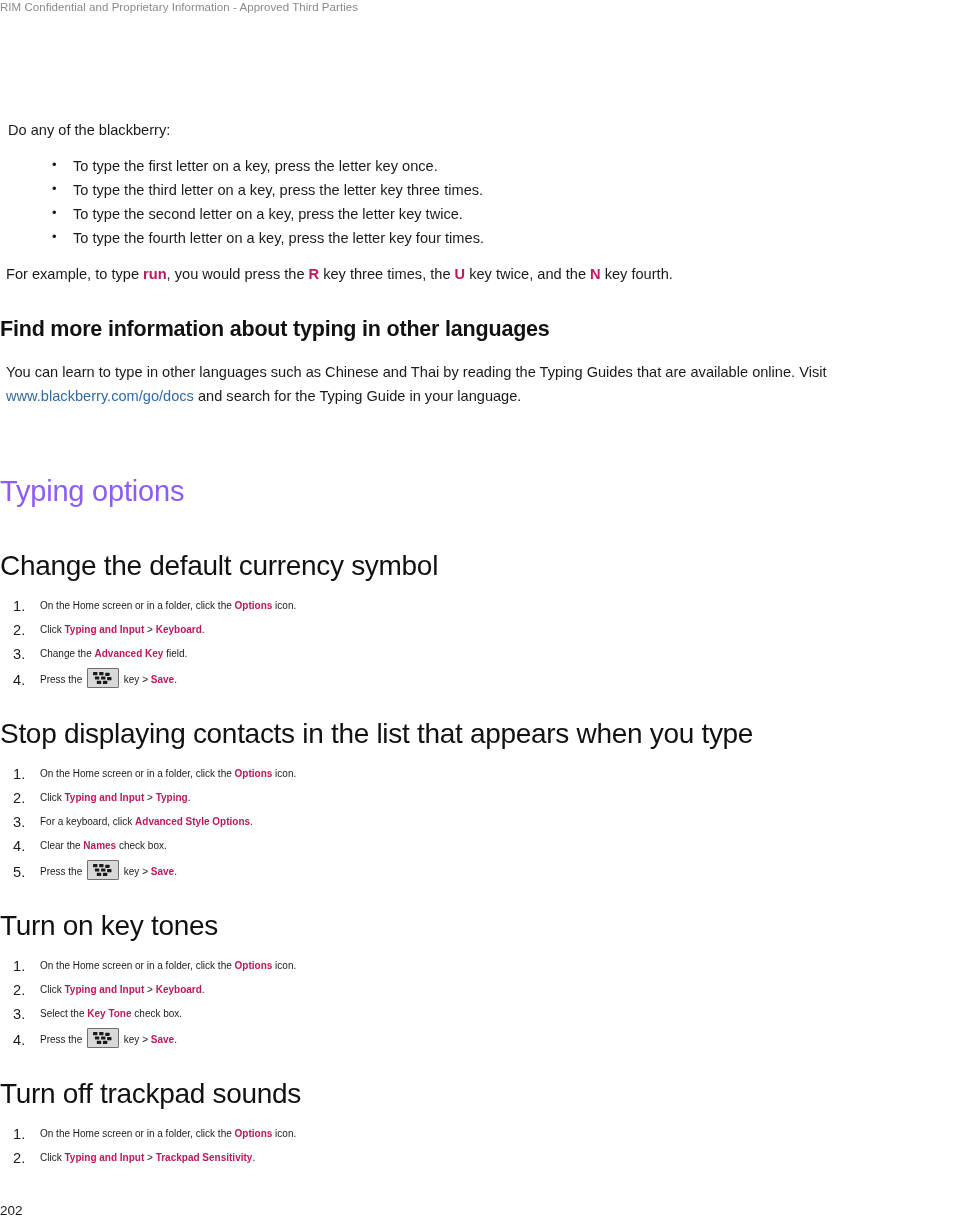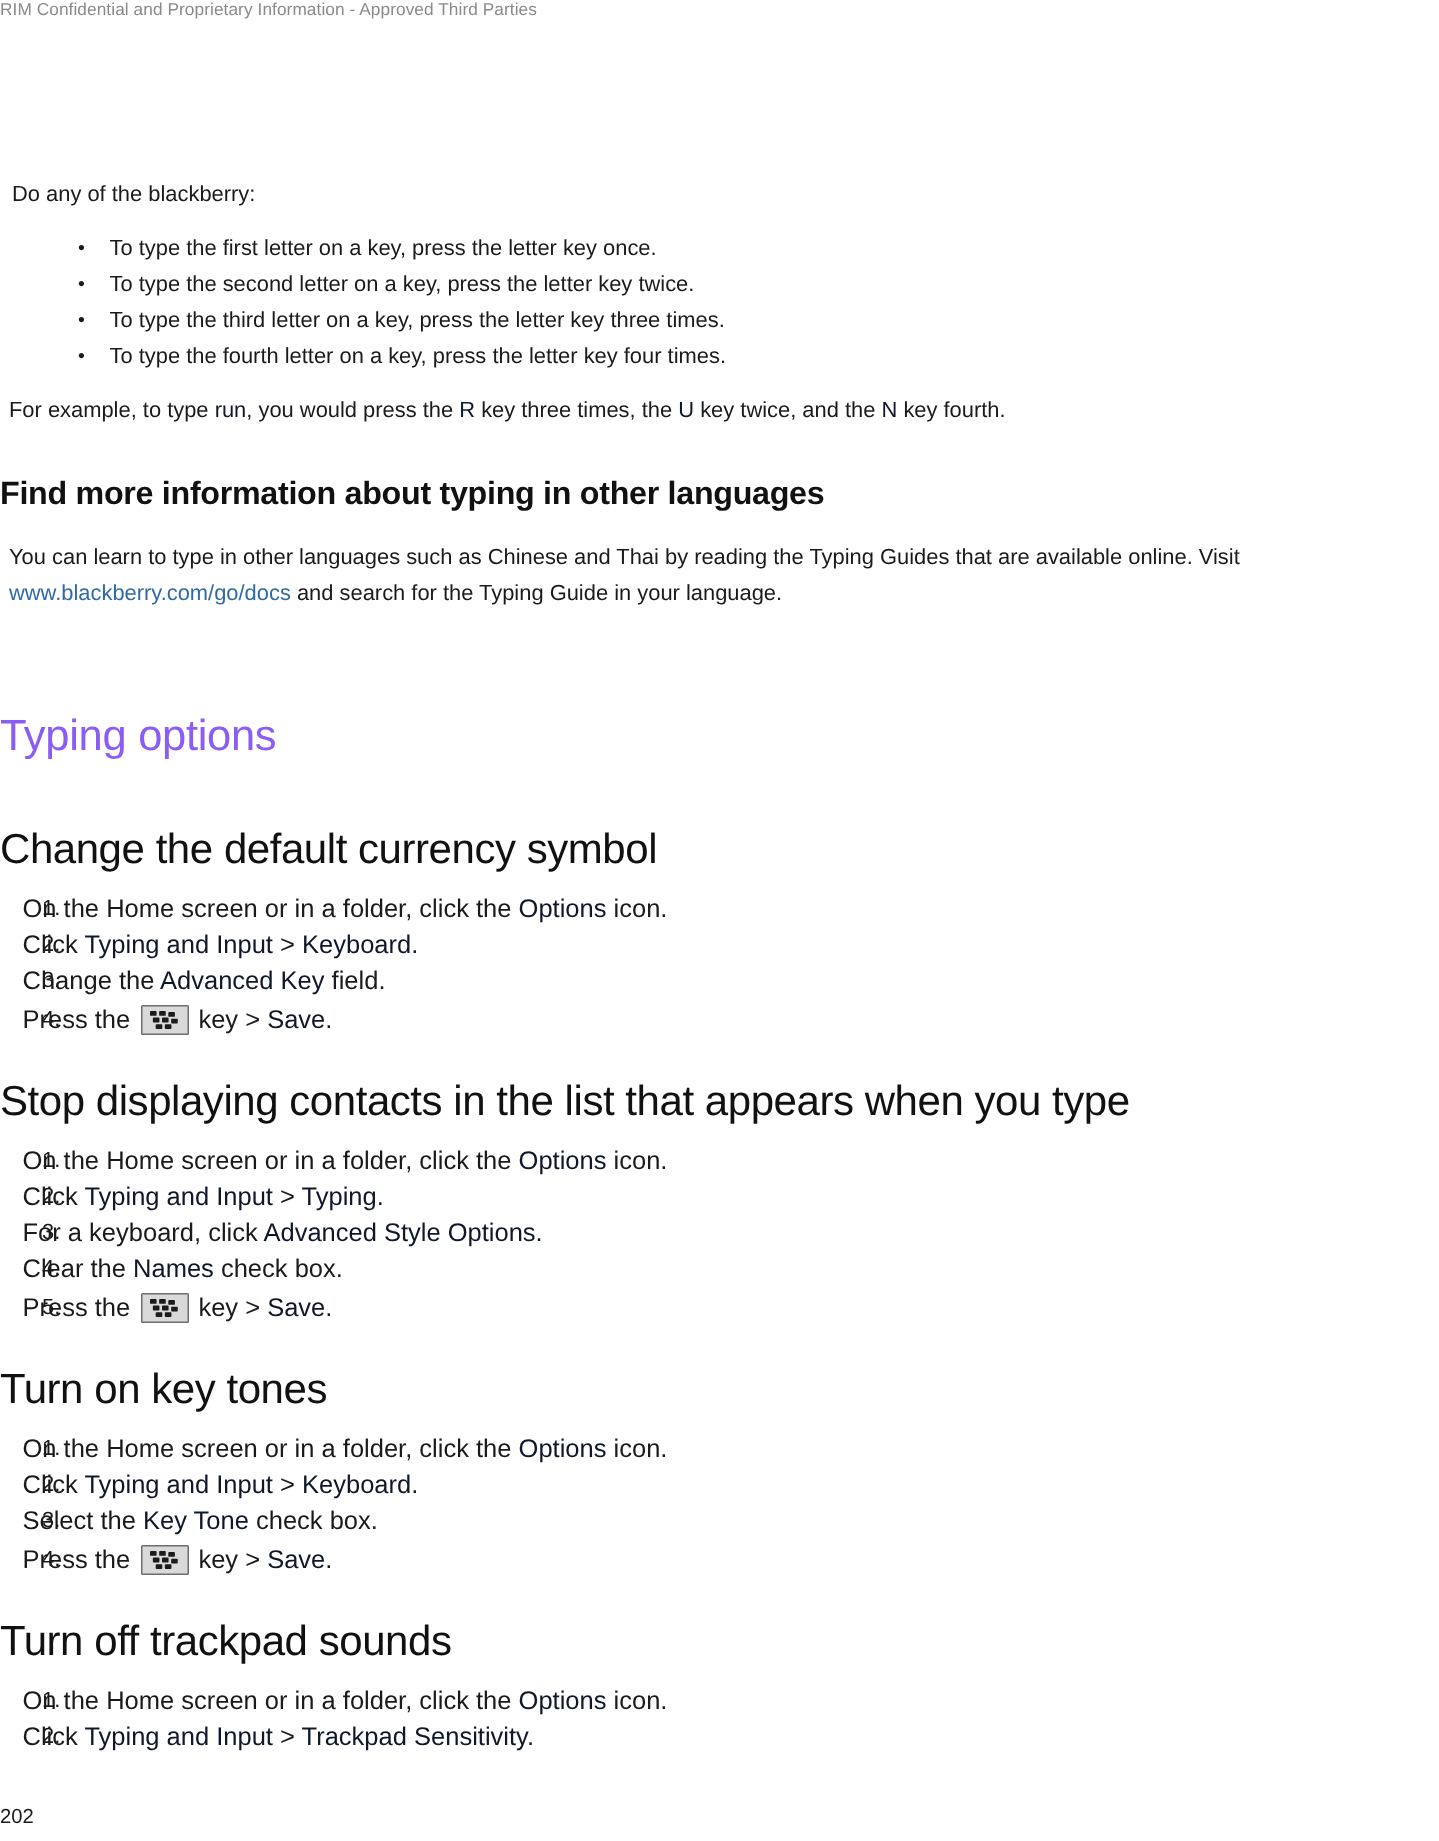--- a/index.html
+++ b/index.html
@@ -102,39 +102,39 @@
 
   
   ol.steps {
     list-style: none;
     margin: 0;
     padding: 0;
     counter-reset: stepc;
   }
   ol.steps > li {
     position: relative;
-    font-size: 17px;
+    padding-left: 40px;
+    font-size: 10px;
     line-height: 24px;
     color: #1a1a1a;
     counter-increment: stepc;
-    margin-left: 15px;
   }
   ol.steps > li::before {
     content: counter(stepc) ".";
     position: absolute;
     left: 13px;
     top: 0;
     font-size: 14.6px;
     color: #1a1a1a;
   }
   ol.steps > li.has-key {
     line-height: 28px;
   }
 
-  b, strong { font-weight: 400; color: #0f172a; }
+  b, strong { font-weight: 700; color: #be185d; }
 
   a.weblink {
     color: #2f6aa8;
     text-decoration: none;
   }
 
   
   .bbkey {
     display: inline-block;
     vertical-align: -5px;
@@ -171,22 +171,22 @@
 <div class="page">
 
   <div class="doc-header">RIM Confidential and Proprietary Information - Approved Third Parties</div>
 
   <div class="content">
 
     <p class="para intro">Do any of the blackberry:</p>
 
     <ul class="bullets">
       <li>To type the first letter on a key, press the letter key once.</li>
+      <li>To type the third letter on a key, press the letter key three times.</li>
       <li>To type the second letter on a key, press the letter key twice.</li>
-      <li>To type the third letter on a key, press the letter key three times.</li>
       <li>To type the fourth letter on a key, press the letter key four times.</li>
     </ul>
 
     <p class="para wide"><span>For example, to type </span><b>run</b><span>, you would press the </span><b>R</b><span> key three times, the </span><b>U</b><span> key twice, and the </span><b>N</b><span> key fourth.</span></p>
 
     <div class="spacer-30"></div>
 
     <h3 class="h-sub">Find more information about typing in other languages</h3>
 
     <div class="spacer-18"></div>

